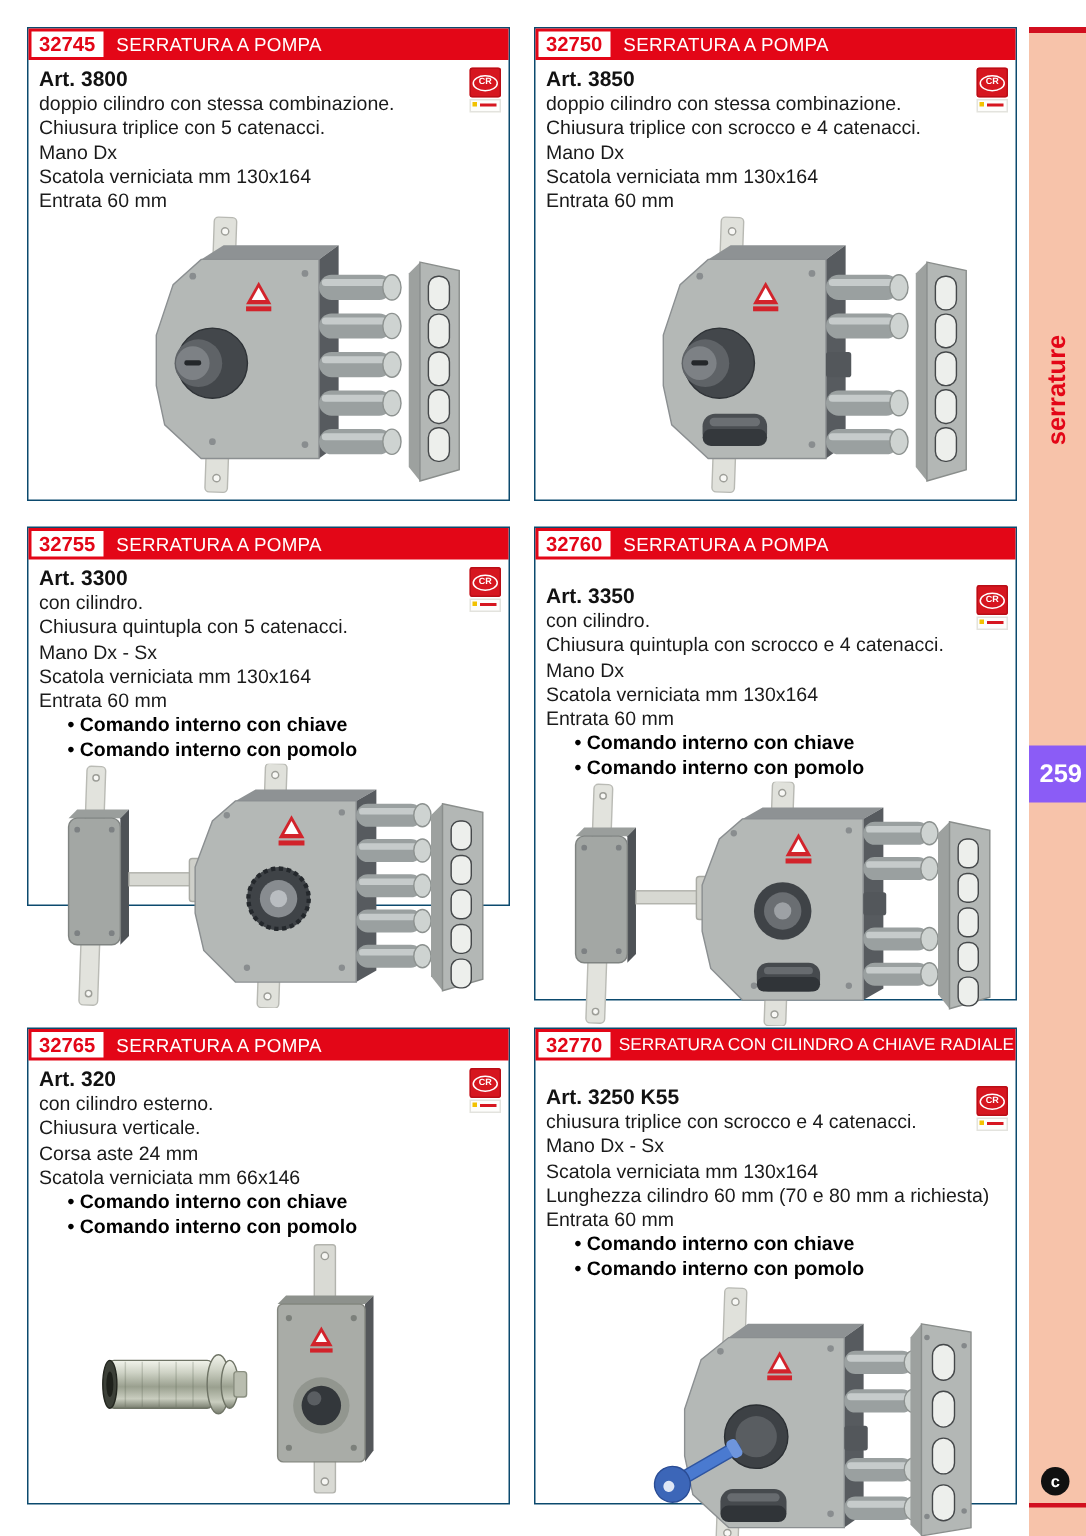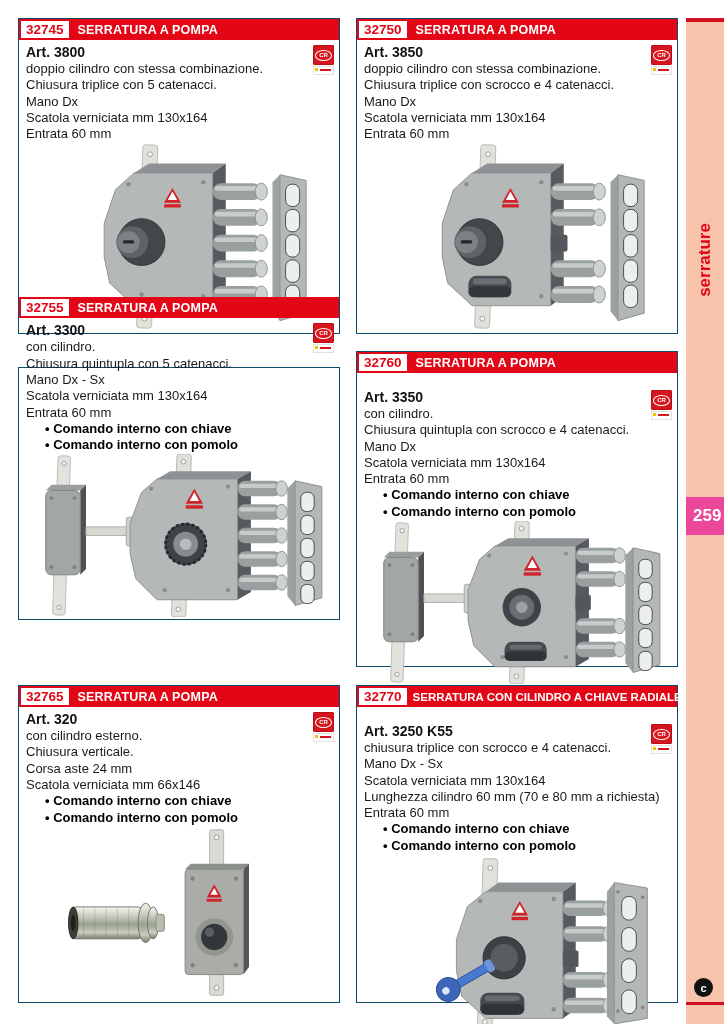--- a/index.html
+++ b/index.html
@@ -14,21 +14,21 @@
   }
   .cell-header {
     height:21px; background:#e30617; display:flex; align-items:center;
     padding:2px 4px 2px 2px; box-sizing:border-box; flex:0 0 auto;
   }
   .code-box {
     background:#ffffff; color:#e30617; font-weight:bold; font-size:13.5px;
     line-height:17px; height:17px; padding:0 5px; flex:0 0 auto;
   }
   .cell-title {
-    color:#ffffff; font-weight:bold; font-size:12.5px; margin-left:9px;
+    color:#ffffff; font-weight:normal; font-size:12.5px; margin-left:9px;
     letter-spacing:.2px; white-space:nowrap;
   }
   .cell-title.small { font-size:11.5px; letter-spacing:0; margin-left:6px; }
   .cell-body { flex:1; display:flex; flex-direction:column; padding:3px 8px 2px 7px; position:relative; }
   .art  { font-size:14px; font-weight:bold; color:#121212; line-height:18px; }
   .line { font-size:13px; color:#1a1a1a; line-height:16.3px; }
   .bullet { font-size:13px; color:#000; font-weight:bold; line-height:16.6px;margin-left:19px; }
   .img-area { flex:1; display:flex; align-items:center; justify-content:center; overflow:hidden; }
   
   .badge { position:absolute; top:5px; right:5px; width:21px; }
@@ -47,21 +47,21 @@
   .badge-sub-red { position:absolute; left:6px; top:2px; width:11px; height:2px; background:#d6161f; }
   
   .strip { position:absolute; left:686px; top:18px; width:38px; height:1006px; background:#f7c3aa; }
   .strip-topline { position:absolute; left:0; top:0; width:100%; height:4px; background:#d20f1f; }
   .strip-bottomline { position:absolute; left:0; top:984px; width:100%; height:3px; background:#d20f1f; }
   .side-label {
     position:absolute; left:-22px; top:232px; width:82px; text-align:center;
     transform:rotate(-90deg); color:#e30617; font-weight:bold; font-size:17px;
   }
   .page-tab {
-    position:absolute; left:0; top:479px; width:38px; height:38px; background:#ec4899;
+    position:absolute; left:0; top:479px; width:38px; height:38px; background:#8b5cf6;
     color:#fff; font-weight:bold; font-size:17px; line-height:38px;
     padding-left:7px; box-sizing:border-box;
   }
   .reg-mark {
     position:absolute; left:8px; top:960px; width:19px; height:19px; border-radius:50%;
     background:#111; color:#fff; font-weight:bold; font-size:11px;
     display:flex; align-items:center; justify-content:center;
   }
   svg { display:block; }
 </style>
@@ -218,21 +218,21 @@
           <rect x="254" y="71" width="15" height="24" rx="7" fill="#edefec" stroke="#45484a"></rect>
           <rect x="254" y="98" width="15" height="24" rx="7" fill="#edefec" stroke="#45484a"></rect>
           <rect x="254" y="125" width="15" height="24" rx="7" fill="#edefec" stroke="#45484a"></rect>
           <rect x="254" y="152" width="15" height="24" rx="7" fill="#edefec" stroke="#45484a"></rect>
         </g>
       </svg>
     </div>
   </div>
 </div>
 
-<div class="cell" style="left:18px;top:367px;width:322px;height:253px;justify-content:flex-end;">
+<div class="cell" style="left:18px;top:351px;width:322px;height:253px;">
   <div class="cell-header">
     <span class="code-box">32755</span>
     <span class="cell-title">SERRATURA A POMPA</span>
   </div>
   <div class="cell-body">
     <div class="badge">
       <div class="badge-main">
           <div class="badge-oval">
             <span class="badge-cr">CR</span>
           </div>

